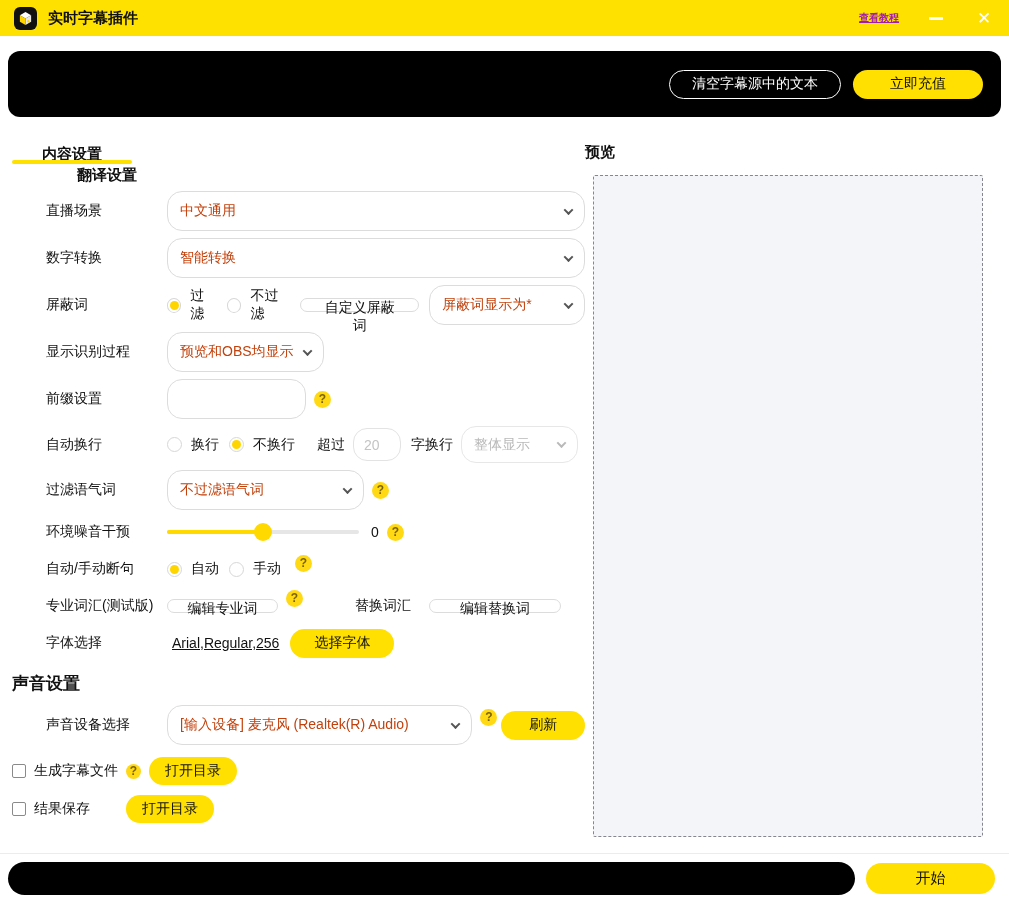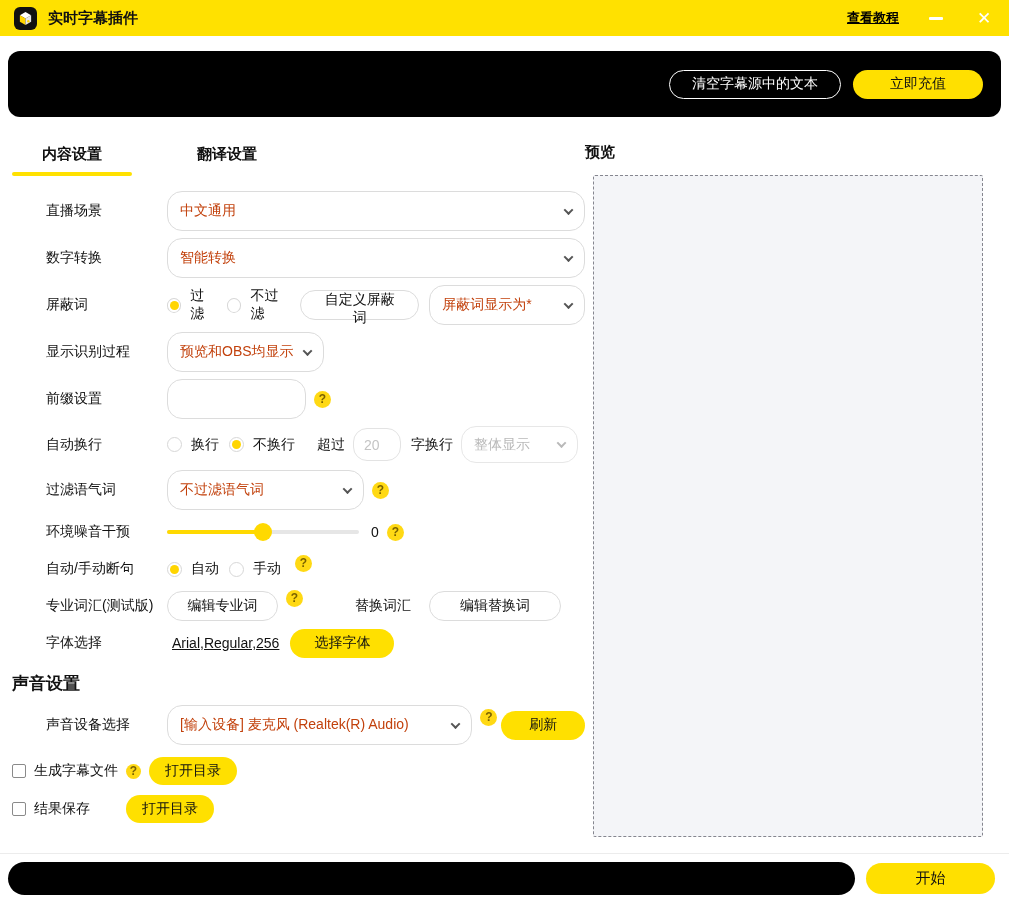--- a/index.html
+++ b/index.html
@@ -6,21 +6,21 @@
   html,body { width:1009px; height:903px; overflow:hidden; background:#fff;
     font-family:"Liberation Sans","DejaVu Sans",sans-serif; color:#111; }
 
   
   .titlebar { position:absolute; left:0; top:0; width:1009px; height:36px;
     background:#FFE100; display:flex; align-items:center; padding:0 14px; }
   .logo { width:23px; height:23px; background:#111; border-radius:6px;
     display:flex; align-items:center; justify-content:center; margin-right:11px; }
   .app-title { font-size:15px; font-weight:bold; color:#111; }
   .titlebar-right { margin-left:auto; display:flex; align-items:center; gap:26px; }
-  .tutorial { color:#000000; font-size:13px; font-weight:bold; text-decoration:underline; cursor:pointer;text-align:center; }
+  .tutorial { color:#a21caf; font-size:10px; font-weight:bold; text-decoration:underline; cursor:pointer;text-align:center; }
   .win-btn { width:22px; height:22px; display:flex; align-items:center; justify-content:center;
     color:#fff; cursor:pointer; }
   .min-glyph { display:block; width:14px; height:3px; background:#fff; border-radius:1px; }
   .close-glyph { font-size:17px; font-weight:bold; line-height:1; }
 
   
   .banner { position:absolute; left:8px; top:51px; width:993px; height:66px;
     background:#000; border-radius:12px; display:flex; align-items:center;
     justify-content:flex-end; gap:12px; padding-right:18px; }
   .btn-outline-dark { height:29px; padding:0 22px; border:1px solid #fff; border-radius:15px;
@@ -29,21 +29,21 @@
   .btn-yellow { height:29px; padding:0 24px; border:none; border-radius:15px;
     background:#FFE000; color:#111; font-size:14px; cursor:pointer; font-family:inherit; }
   .banner .btn-yellow { min-width:130px; }
 
   
   .content { position:absolute; left:0; top:117px; width:1009px; height:736px; display:flex; }
   .left-col { width:585px; padding-left:12px; }
   .right-col { flex:1; padding-right:16px; }
 
   
-  .tabs { display:flex; margin-top:26px; height:33px; }
+  .tabs { display:flex; margin-top:26px; height:33px;flex-direction:column; }
   .tab { width:120px; text-align:center; font-size:15px; font-weight:bold;
     color:#111; cursor:pointer; position:relative; padding-top:2px; }
   .tab.active::after { content:""; position:absolute; left:0; right:0; bottom:0;
     height:4px; background:#FFE100; border-radius:2px; }
   .tab + .tab { margin-left:35px; }
 
   
   .form { margin-top:15px; }
   .row { display:flex; align-items:center; margin-bottom:7px; min-height:30px;margin-left:34px; }
   .lbl { width:121px; flex:0 0 121px; font-size:14px; color:#111; }
@@ -59,21 +59,21 @@
     justify-content:center; margin-left:8px; flex:0 0 auto; cursor:pointer; }
 
   
   .radio { display:inline-flex; align-items:center; gap:9px; font-size:14px; cursor:pointer; }
   .rdot { width:15px; height:15px; border-radius:50%; border:1px solid #d7d7d7; background:#fff;
     display:inline-flex; align-items:center; justify-content:center; }
   .radio.checked .rdot::after { content:""; width:9px; height:9px; border-radius:50%; background:#FFD500; }
   .cbox { width:14px; height:14px; border:1px solid #8a8a8a; border-radius:2px; background:#fff;
     display:inline-block; cursor:pointer; flex:0 0 auto; }
 
-  .btn-outline { height:30px; border:1px solid #DCDCDC; border-radius:15px; background:#fff;
+  .btn-outline { height:14px; border:1px solid #DCDCDC; border-radius:15px; background:#fff;
     color:#111; font-size:14px; padding:0 18px; cursor:pointer; font-family:inherit; }
 
   .mini-input { width:48px; height:33px; border:1px solid #e3e3e3; border-radius:14px;
     font-size:14px; color:#c4c4c4; padding:0 10px; font-family:inherit; }
   .mini-input::placeholder { color:#c4c4c4; }
 
   
   .slider { position:relative; width:192px; height:18px; cursor:pointer; }
   .slider .track { position:absolute; left:0; right:0; top:7px; height:4px;
     background:#E6E6E6; border-radius:2px; }

